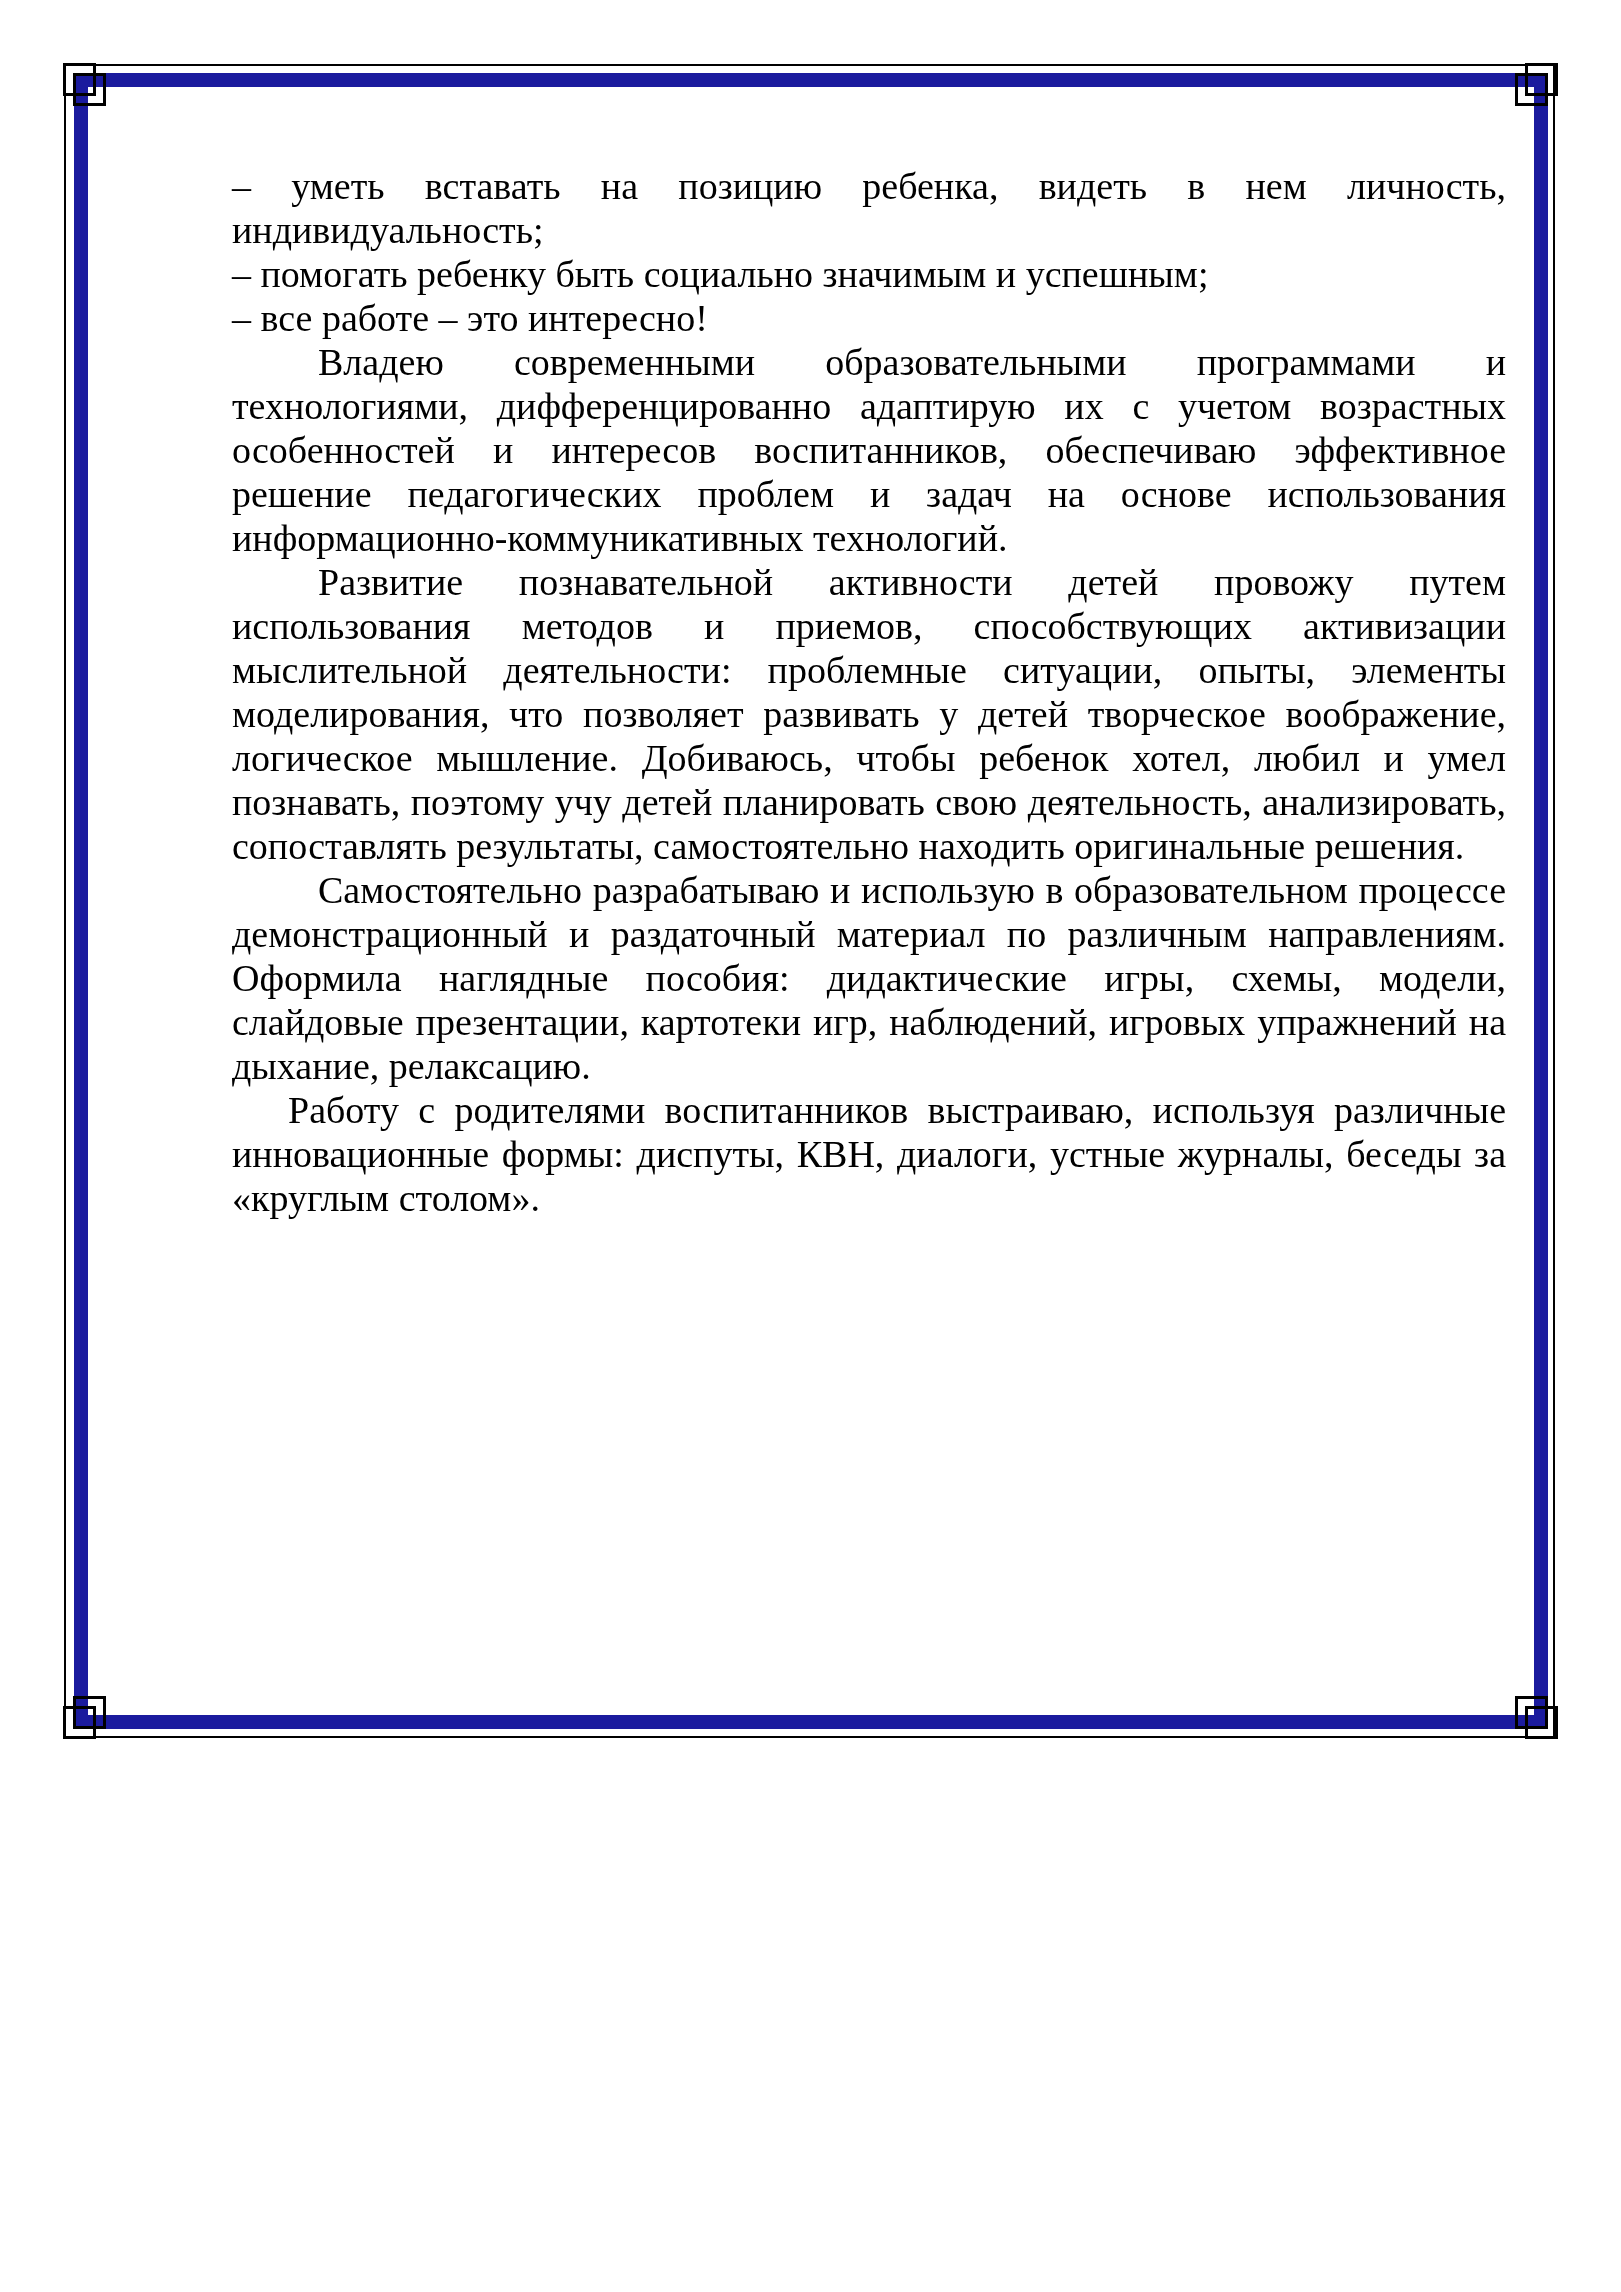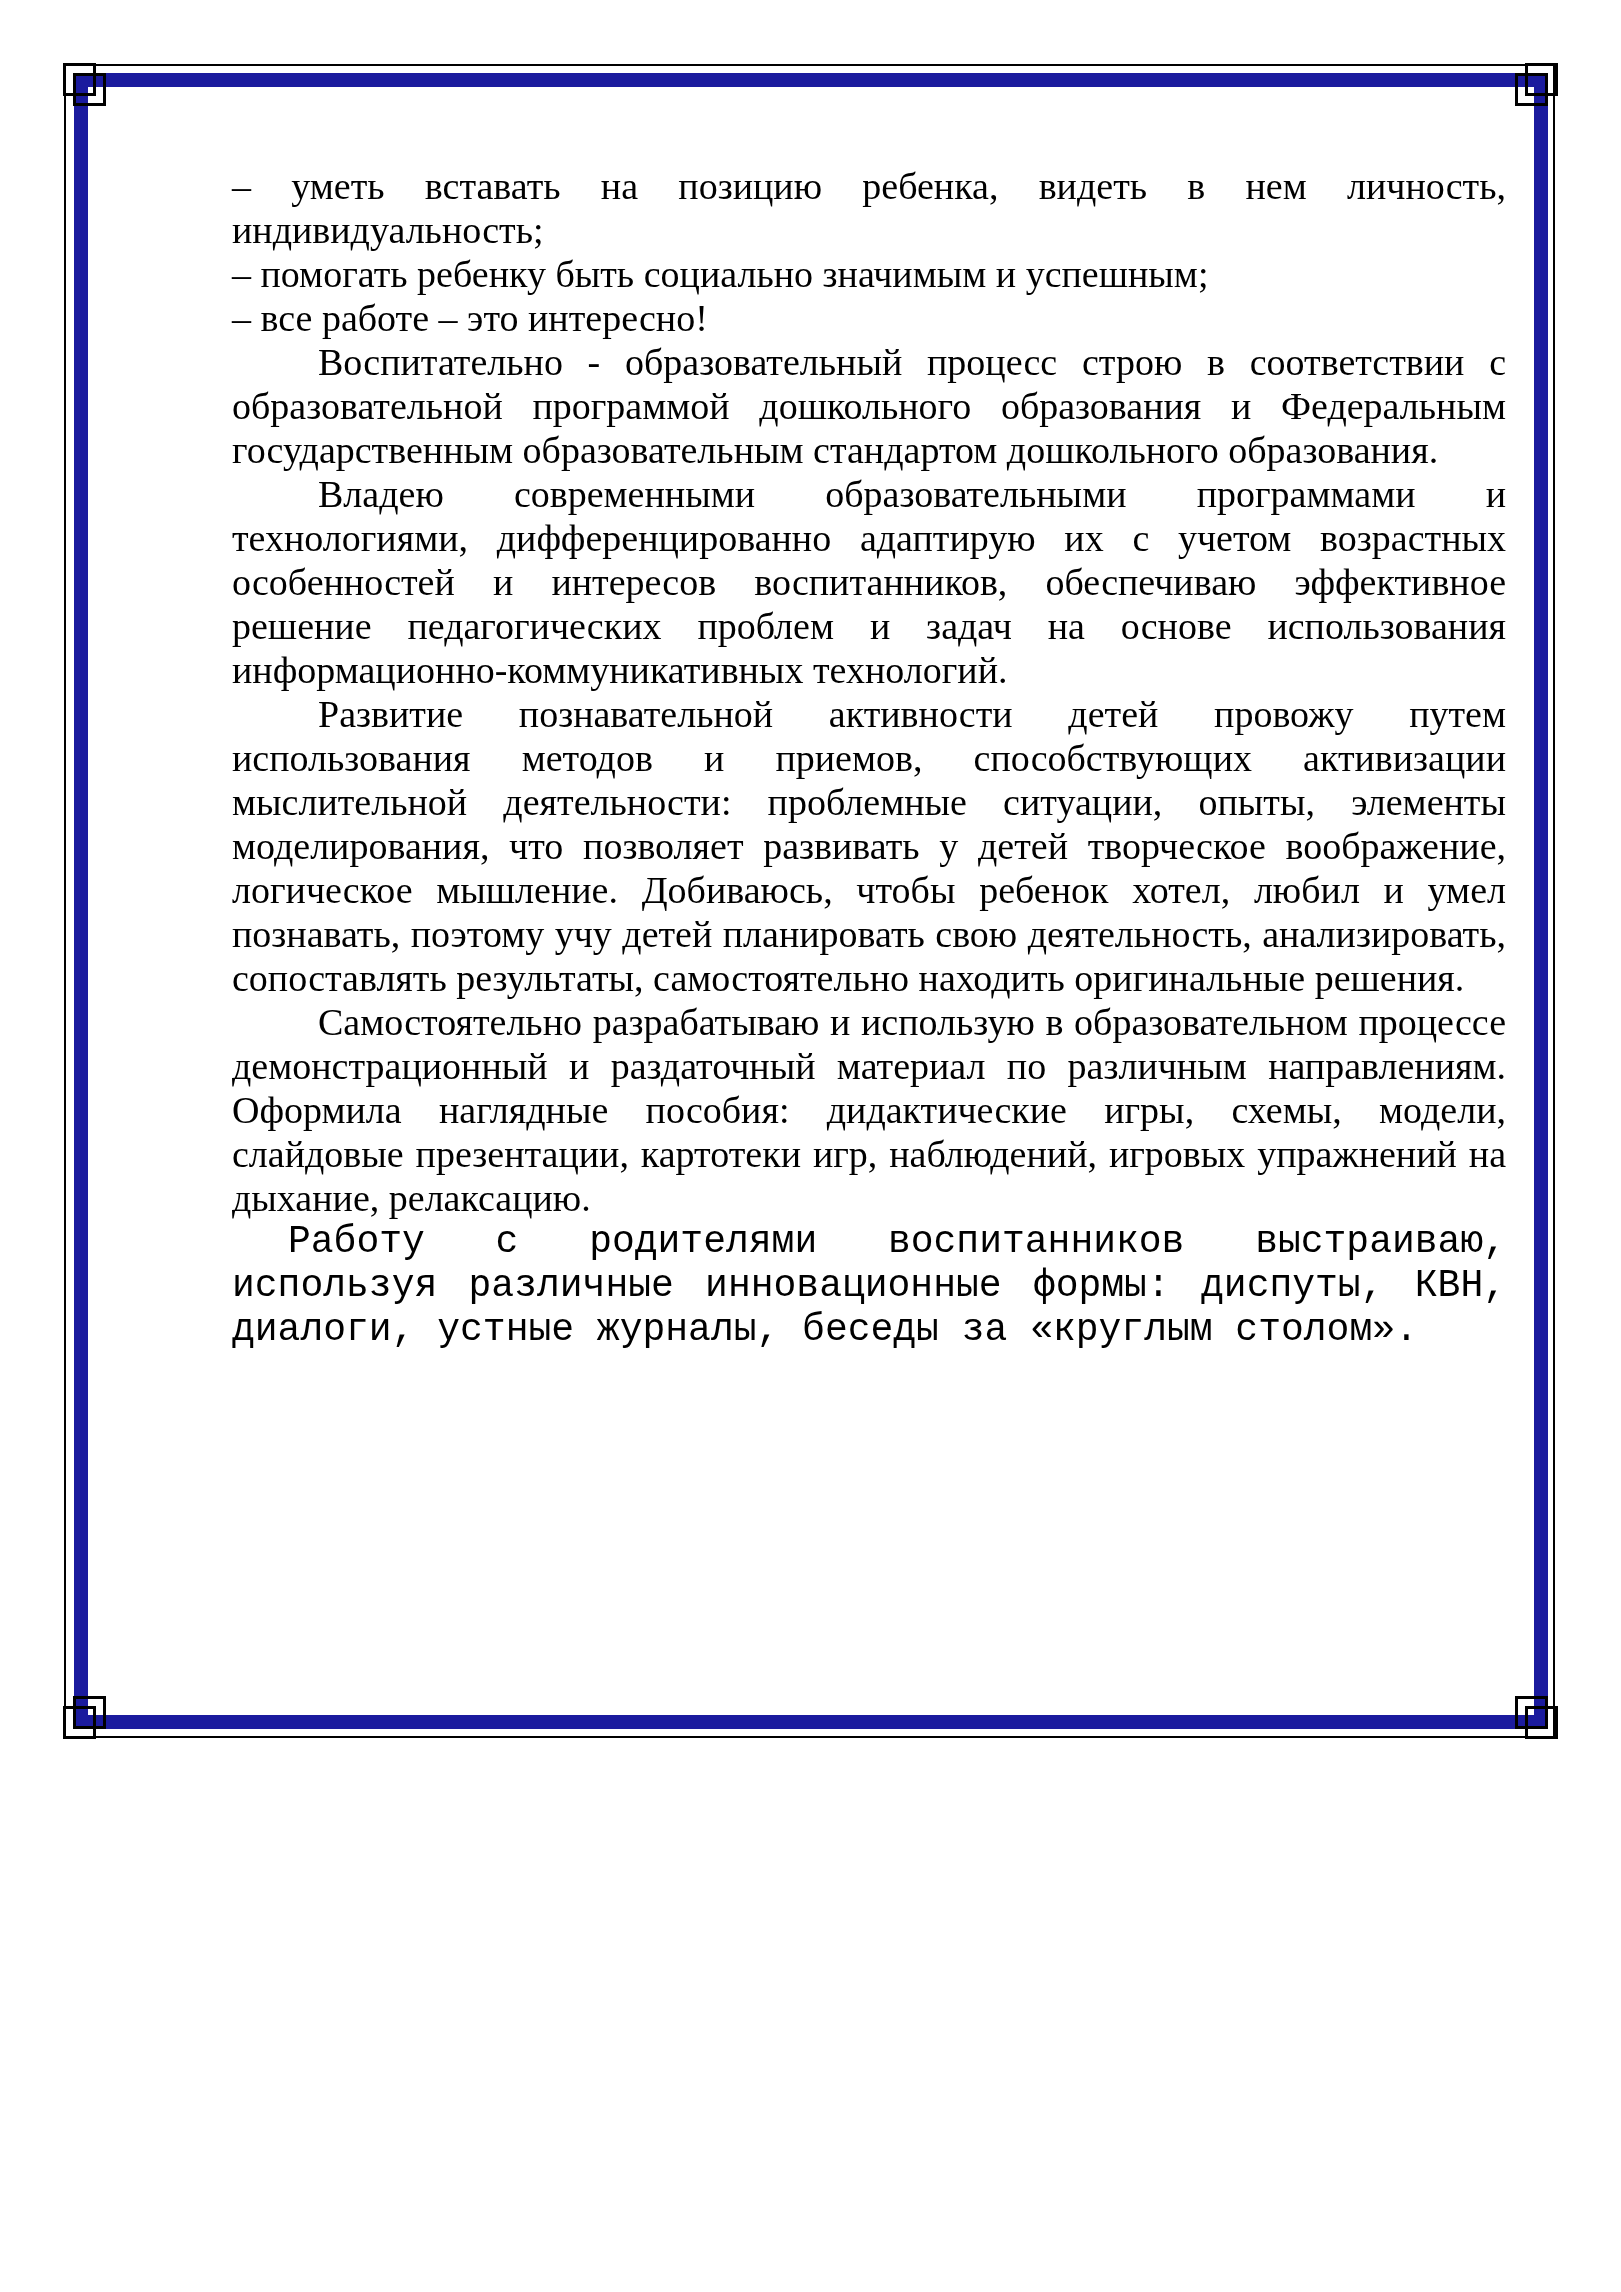--- a/index.html
+++ b/index.html
@@ -52,21 +52,21 @@
     color:#000000;
     font-size:38px;
     line-height:44px;
     text-align:justify;
   }
   .text-area p{
     margin:0;
     padding:0;
   }
   .text-area p.ind{ text-indent:86px; }
-  .text-area p.ind-small{ text-indent:56px;font-family:Liberation Mono, monospace; }
+  .text-area p.ind-small{ text-indent:56px; }
 </style>
 </head>
 <body>
 
 <div class="page" style="background: rgb(255, 255, 255);">
 
   <div class="frame-line" style="border-color: rgb(0, 0, 0);"></div>
   <div class="frame-band" style="border-color: rgb(27, 27, 158);"></div>
 
   <div class="corner tl-a" style="border-color: rgb(0, 0, 0);"></div>
@@ -75,21 +75,20 @@
   <div class="corner tr-b" style="border-color: rgb(0, 0, 0);"></div>
   <div class="corner bl-a" style="border-color: rgb(0, 0, 0);"></div>
   <div class="corner bl-b" style="border-color: rgb(0, 0, 0);"></div>
   <div class="corner br-a" style="border-color: rgb(0, 0, 0);"></div>
   <div class="corner br-b" style="border-color: rgb(0, 0, 0);"></div>
 
   <div class="text-area">
       <p>– уметь вставать на позицию ребенка, видеть в нем личность, индивидуальность;</p>
       <p>– помогать ребенку быть социально значимым и успешным;</p>
       <p>– все работе – это интересно!</p>
-      <p class="ind">Воспитательно - образовательный процесс строю в соответствии с образовательной программой дошкольного образования и Федеральным государственным образовательным стандартом дошкольного образования.</p>
       <p class="ind">Владею современными образовательными программами и технологиями, дифференцированно адаптирую их с учетом возрастных особенностей и интересов воспитанников, обеспечиваю эффективное решение педагогических проблем и задач на основе использования информационно-коммуникативных технологий.</p>
       <p class="ind">Развитие познавательной активности детей провожу путем использования методов и приемов, способствующих активизации мыслительной деятельности: проблемные ситуации, опыты, элементы моделирования, что позволяет развивать у детей творческое воображение, логическое мышление. Добиваюсь, чтобы ребенок хотел, любил и умел познавать, поэтому учу детей планировать свою деятельность, анализировать, сопоставлять результаты, самостоятельно находить оригинальные решения.</p>
       <p class="ind">Самостоятельно разрабатываю и использую в образовательном процессе демонстрационный и раздаточный материал по различным направлениям. Оформила наглядные пособия: дидактические игры, схемы, модели, слайдовые презентации, картотеки игр, наблюдений, игровых упражнений на дыхание, релаксацию.</p>
       <p class="ind-small">Работу с родителями воспитанников выстраиваю, используя различные инновационные формы: диспуты, КВН, диалоги, устные журналы, беседы за «круглым столом».</p>
     </div>
 
 </div>
 
 
 </body></html>

